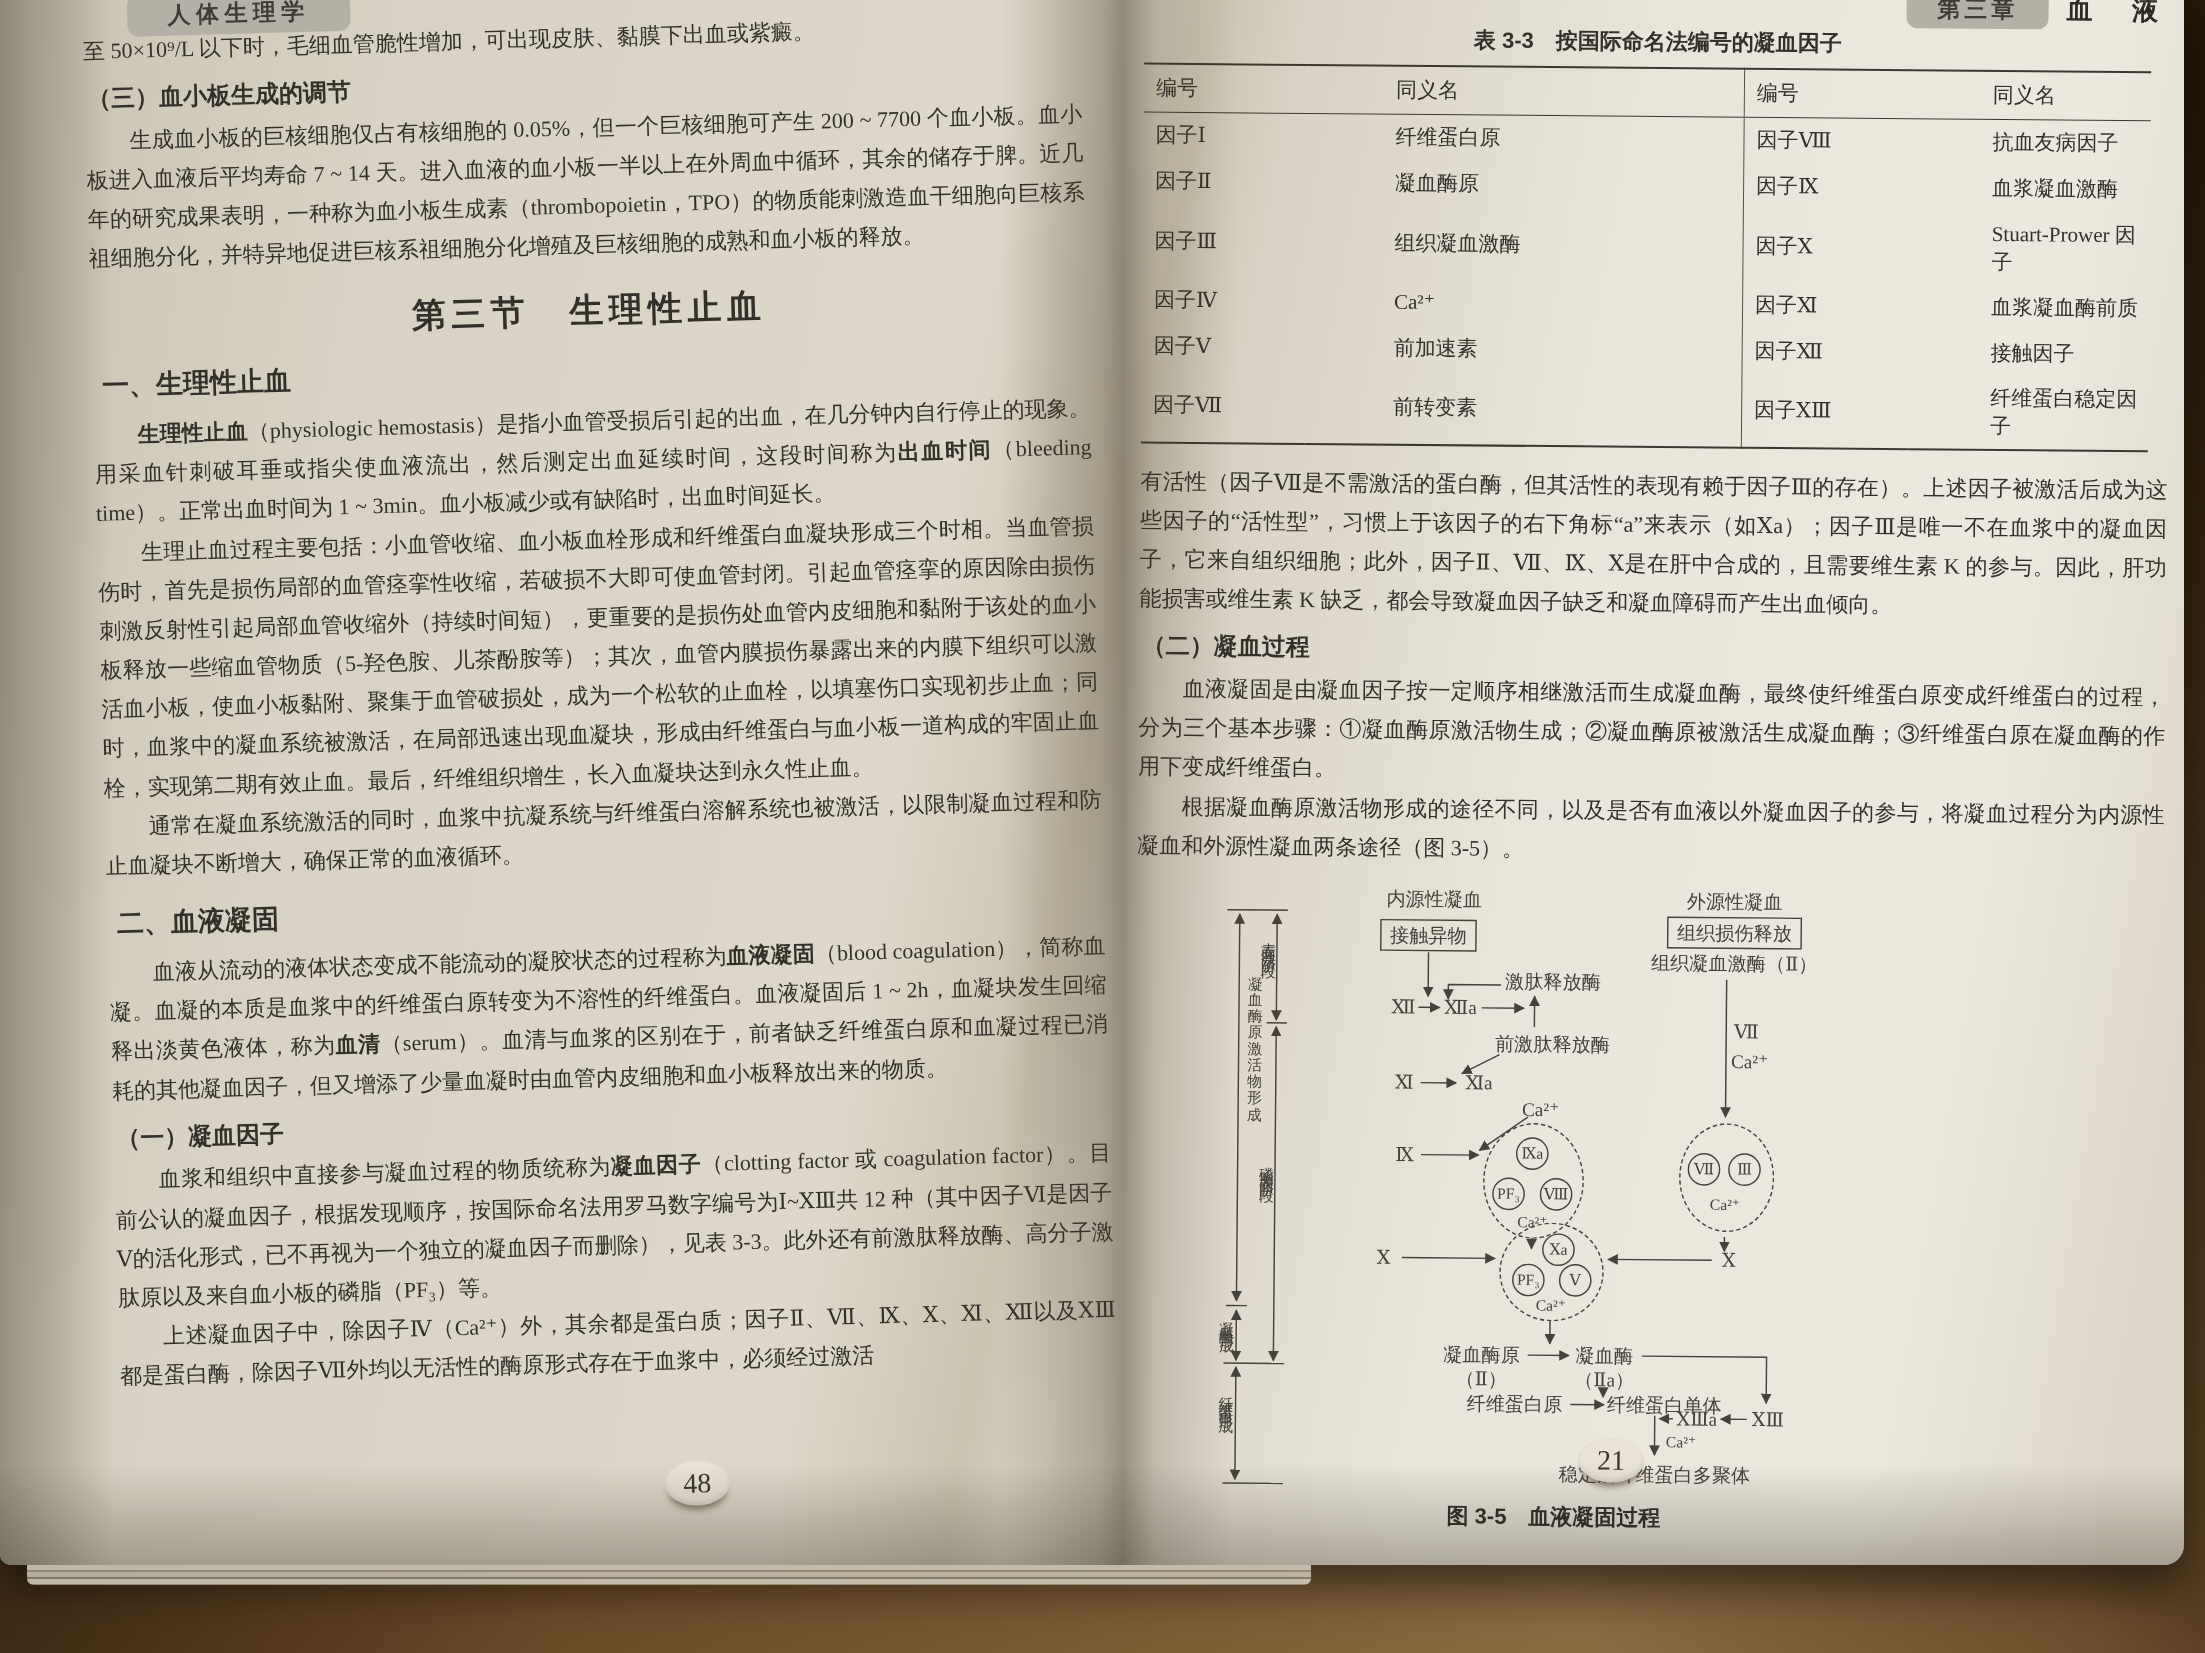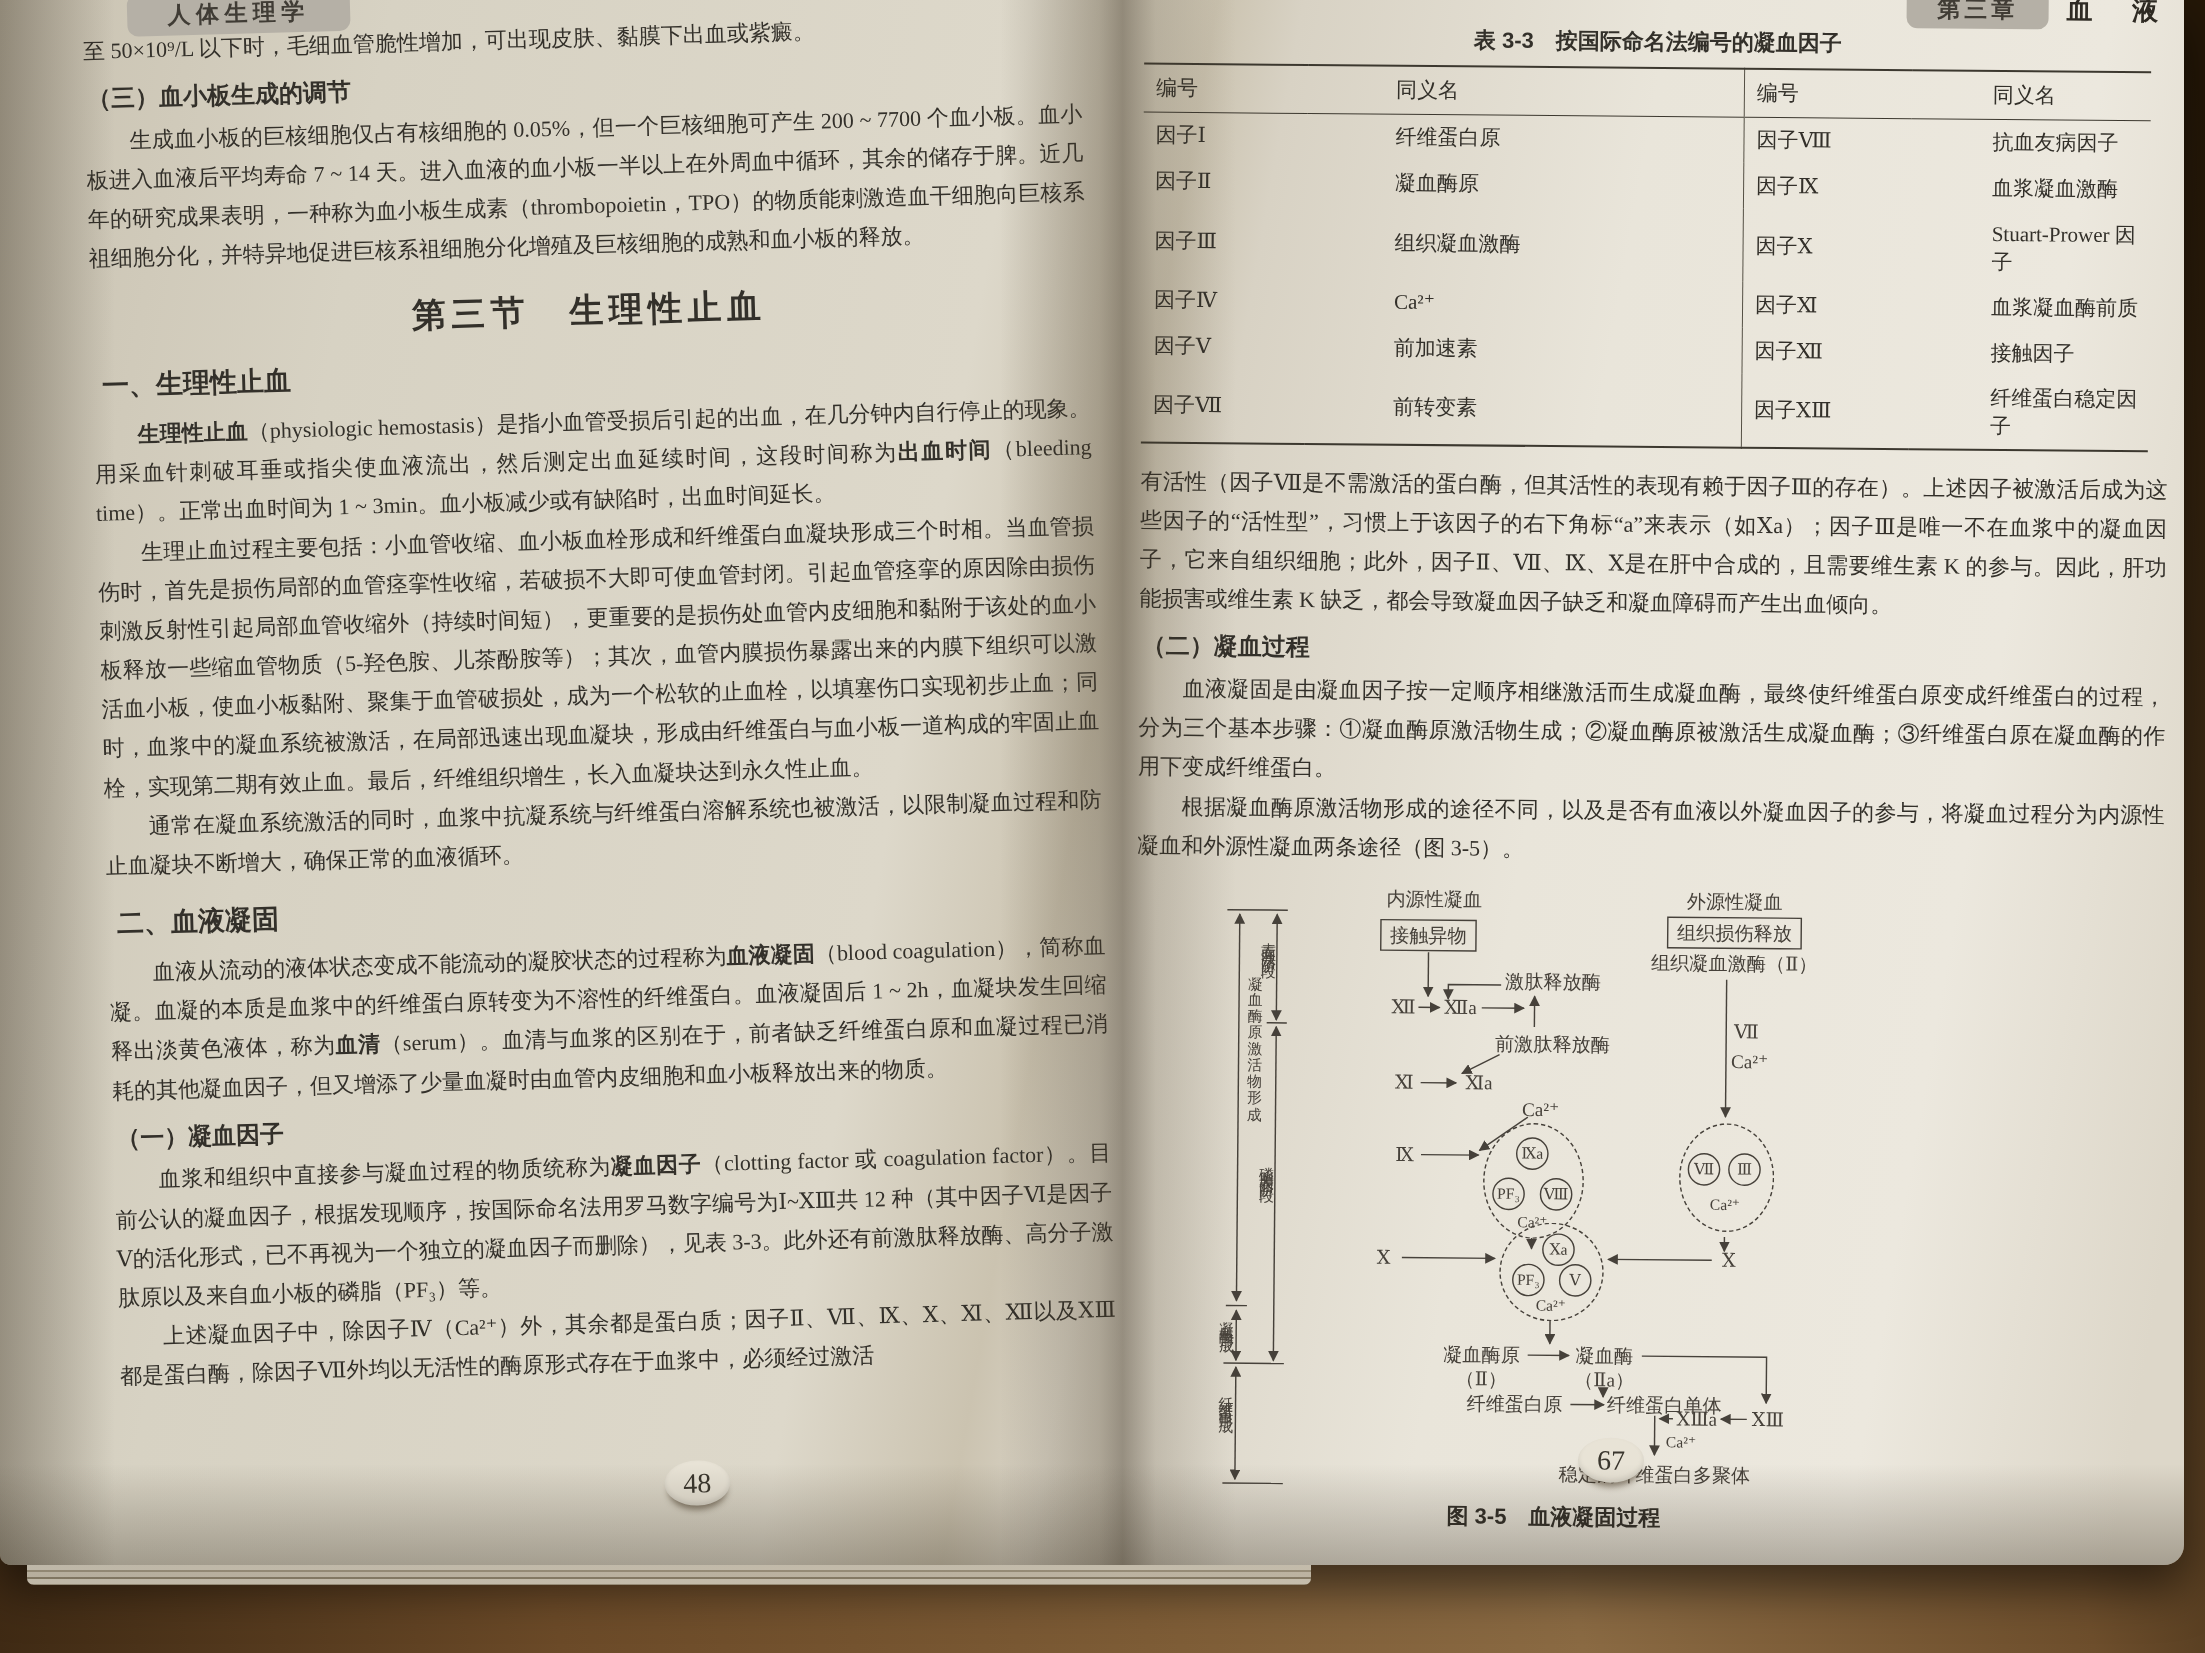--- a/index.html
+++ b/index.html
@@ -258,21 +258,21 @@
 
           <div class="vt vt1" style="left:39px;top:114px;height:378px;">凝血酶原激活物形成</div>
           <div class="vt" style="left:2.7px;top:600px;height:82px;width:57px;">凝血酶形成</div>
           <div class="vt" style="left:2.7px;top:707px;height:107px;width:57px;">纤维蛋白形成</div>
           <div class="vt" style="left:57px;top:66px;height:82px;width:57px;">表面激活阶段</div>
           <div class="vt" style="left:57px;top:382px;height:107px;width:57px;">磷脂表面阶段</div>
         </div>
       </div>
       <div class="figcap">图 3-5　血液凝固过程</div>
     </div>
-    <div class="pageno pageno-right">67</div>
+    <div class="pageno pageno-right">21</div>
   </div>
 
   <div class="shade gutter"></div>
   <div class="shade leftedge"></div>
   <div class="shade bottomedge"></div>
 </div>
 <div class="stack"></div>
 
 
 </body></html>

